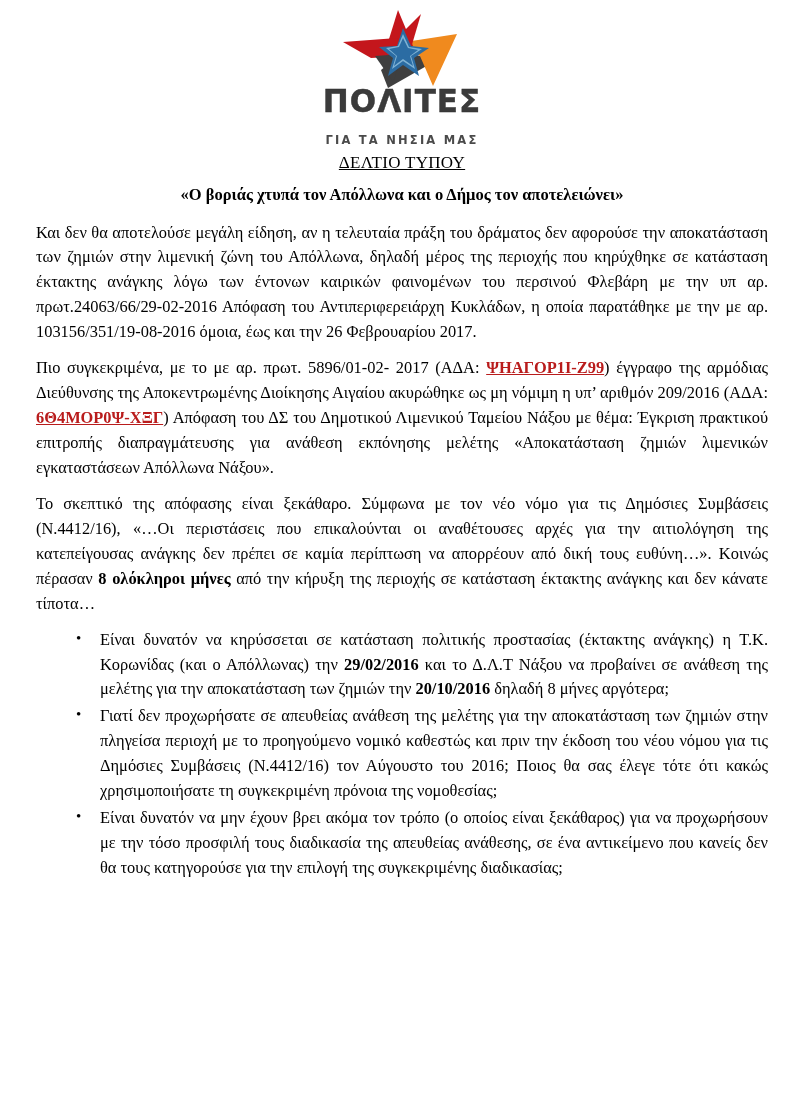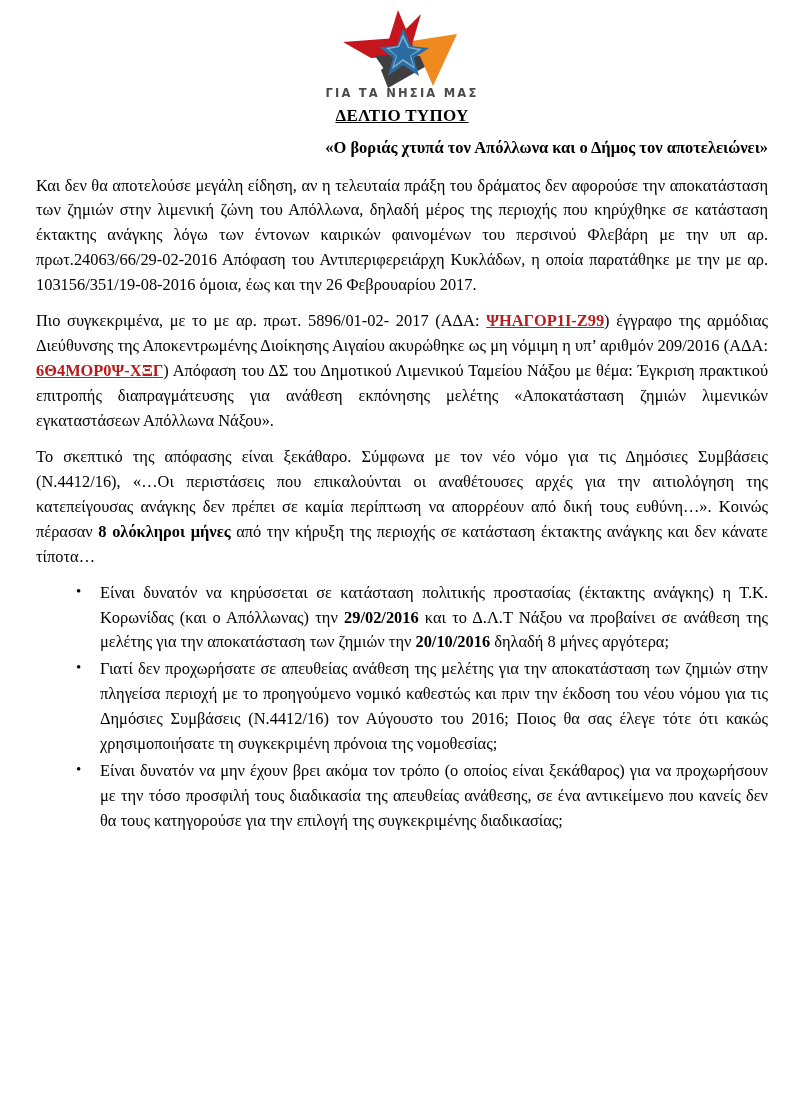--- a/index.html
+++ b/index.html
@@ -51,34 +51,34 @@
     letter-spacing: 1px;
     color: #3b3b3b;
     -webkit-text-stroke: 0.4px #2e2e2e;
   }
   .logo-tagline {
     font-family: "DejaVu Sans", sans-serif;
     font-weight: 700;
     font-size: 11.5px;
     letter-spacing: 2.2px;
     color: #4a4a4a;
-    margin-top: 2px;
+    margin-top: 18px;
   }
 
   
   .doc-title {
     text-align: center;
-    font-weight: bold;
+    font-weight: normal;
     font-size: 17px;
     text-decoration: underline;
     margin: 6px 0 12px 0;
     letter-spacing: 0.3px;
   }
   .doc-subtitle {
-    text-align: right;
+    text-align: center;
     font-weight: bold;
     font-size: 16.5px;
     margin: 0 0 16px 0;
   }
 
   
   p.body-par {
     text-align: justify;
     font-size: 16.4px;
     line-height: 1.52;
@@ -133,20 +133,21 @@
 
       <path d="M80 6 L70 40 L56 30 Z" fill="#c4161c"></path>
 
       <path d="M34 48 L62 46 L52 74 Z" fill="#3f3f3f"></path>
 
       <path d="M62 20 L70 38 L88 40 L73 50 L78 68 L62 57 L47 68 L52 50 L38 39 L56 38 Z" fill="#2b6ca3"></path>
       <path d="M62 26 L68 39 L81 41 L70 48 L74 61 L62 53 L51 61 L55 48 L45 40 L57 38 Z" fill="#7fb2d4"></path>
       <path d="M62 30 L67 40 L77 42 L69 48 L72 58 L62 51 L53 58 L56 48 L48 41 L58 39 Z" fill="#2b6ca3"></path>
     </svg>
     <div class="logo-wordmark">
+      <div class="logo-name">ΠΟΛΙΤΕΣ</div>
       <div class="logo-tagline">ΓΙΑ ΤΑ ΝΗΣΙΑ ΜΑΣ</div>
     </div>
   </div>
 
   <div class="doc-title">ΔΕΛΤΙΟ ΤΥΠΟΥ</div>
   <div class="doc-subtitle">«Ο βοριάς χτυπά τον Απόλλωνα και ο Δήμος τον αποτελειώνει»</div>
 
 
   <p class="body-par">Και δεν θα αποτελούσε μεγάλη είδηση, αν η τελευταία πράξη του δράματος δεν αφορούσε την αποκατάσταση των ζημιών στην λιμενική ζώνη του Απόλλωνα, δηλαδή μέρος της περιοχής που κηρύχθηκε σε κατάσταση έκτακτης ανάγκης λόγω των έντονων καιρικών φαινομένων του περσινού Φλεβάρη με την υπ αρ. πρωτ.24063/66/29-02-2016 Απόφαση του Αντιπεριφερειάρχη Κυκλάδων, η οποία παρατάθηκε με την με αρ. 103156/351/19-08-2016 όμοια, έως και την 26 Φεβρουαρίου 2017.</p>
 

